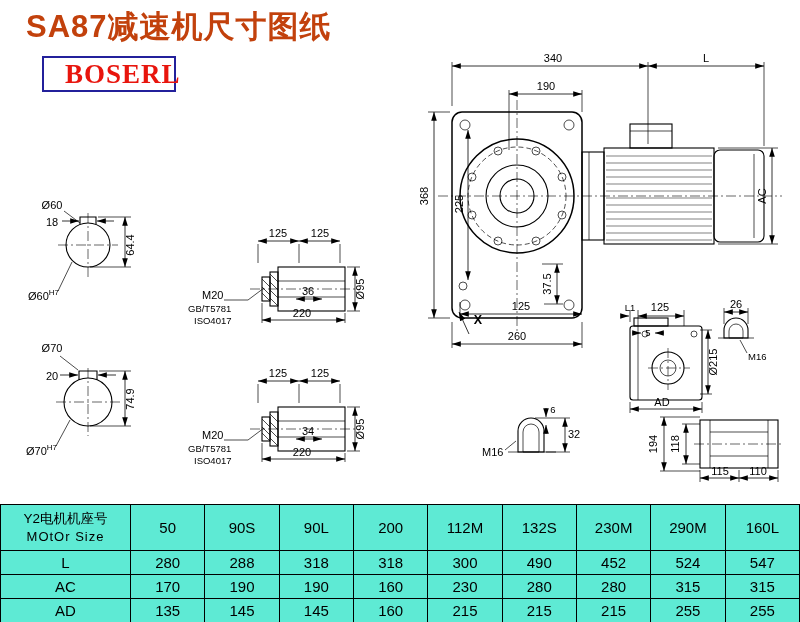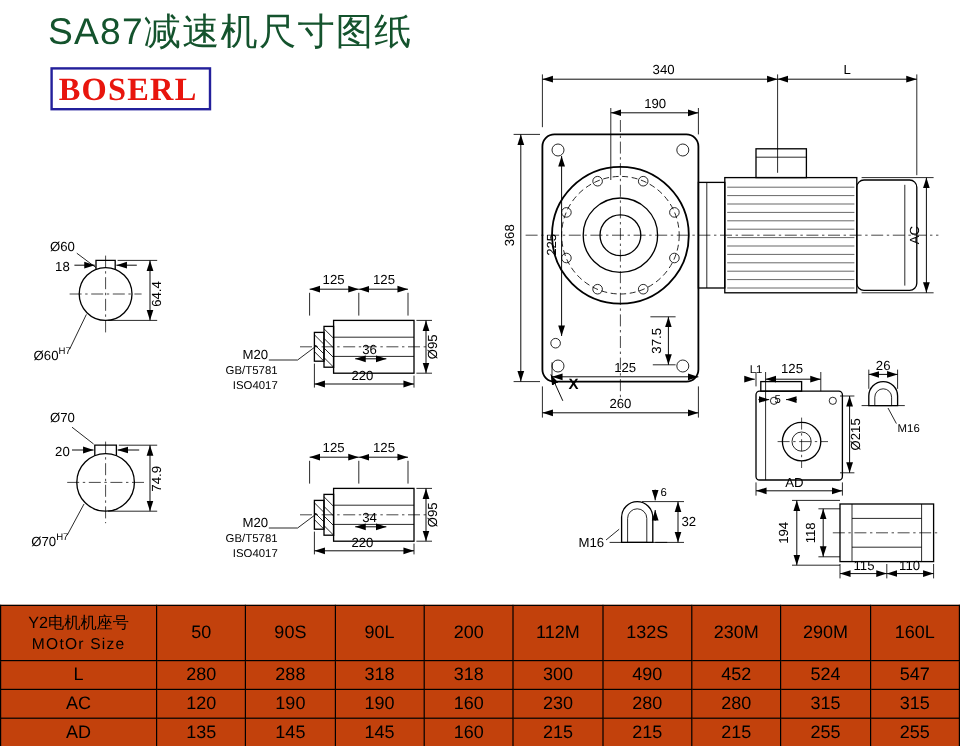--- a/index.html
+++ b/index.html
@@ -1,37 +1,37 @@
 <!DOCTYPE html>
 <html><head>
 <meta charset="utf-8">
 <style>
   *{margin:0;padding:0;box-sizing:border-box}
   html,body{background:#fff}
   body{width:800px;height:622px;font-family:"Liberation Sans",sans-serif;position:relative;overflow:hidden}
   .page{position:relative;width:800px;height:622px;background:#fff}
-  .title{position:absolute;left:40px;top:6px;font-size:31px;font-weight:normal;color:#14532d;letter-spacing:1px;white-space:nowrap}
-  .logo{position:absolute;left:42px;top:56px;width:134px;height:36px;border:2px solid #23209b;display:flex;align-items:center;padding-left:5px;background:#fff}
+  .title{position:absolute;left:26px;top:6px;font-size:31px;font-weight:bold;color:#c2410c;letter-spacing:1px;white-space:nowrap}
+  .logo{position:absolute;left:42px;top:56px;width:134px;height:36px;border:2px solid #23209b;display:flex;align-items:center;padding-left:21px;background:#fff}
   .logo span{font-family:"Liberation Serif",serif;font-size:27px;font-weight:bold;color:#e8150d;letter-spacing:1px;line-height:1}
   svg.draw{position:absolute;left:0;top:0}
   
   .out{fill:none;stroke:#000;stroke-width:1.5}
   .out2{fill:none;stroke:#000;stroke-width:1.1}
   .thin{fill:none;stroke:#000;stroke-width:0.7}
   .fin{fill:none;stroke:#000;stroke-width:0.5}
   .cl{fill:none;stroke:#000;stroke-width:0.6;stroke-dasharray:10 3 2 3}
   .dash{stroke-dasharray:5 3}
   .dim{stroke:#000;stroke-width:0.8;fill:none;marker-start:url(#ar);marker-end:url(#ar)}
   .dim1{stroke:#000;stroke-width:0.8;fill:none;marker-end:url(#ar)}
   text.dm{font-family:"Liberation Sans","DejaVu Sans",sans-serif;font-size:11px;fill:#000;text-anchor:middle}
   text.s{font-size:9.5px}
   text.start{text-anchor:start}
   text.bx{font-weight:bold;font-size:12.5px}
   
-  table.spec{position:absolute;left:0;top:504px;width:800px;height:118px;border-collapse:collapse;table-layout:fixed;background:#c2410c}
+  table.spec{position:absolute;left:0;top:504px;width:800px;height:118px;border-collapse:collapse;table-layout:fixed;background:#5eead4}
   table.spec th,table.spec td{border:1px solid #000;text-align:center;vertical-align:middle;font-weight:normal;font-size:15px;color:#000;padding:0;font-family:"Liberation Sans",sans-serif}
   tr.hdr{height:46px}
   tr.row{height:24px}
   .hcn{font-size:13.5px;line-height:1.35}
   .hen{font-size:13px;letter-spacing:1px;line-height:1.35}
 </style>
 </head>
 <body>
 
 <div class="page">
@@ -369,21 +369,21 @@
         <td>318</td>
         <td>318</td>
         <td>300</td>
         <td>490</td>
         <td>452</td>
         <td>524</td>
         <td>547</td>
       </tr>
       <tr class="row">
         <th>AC</th>
-        <td>120</td>
+        <td>170</td>
         <td>190</td>
         <td>190</td>
         <td>160</td>
         <td>230</td>
         <td>280</td>
         <td>280</td>
         <td>315</td>
         <td>315</td>
       </tr>
       <tr class="row">

